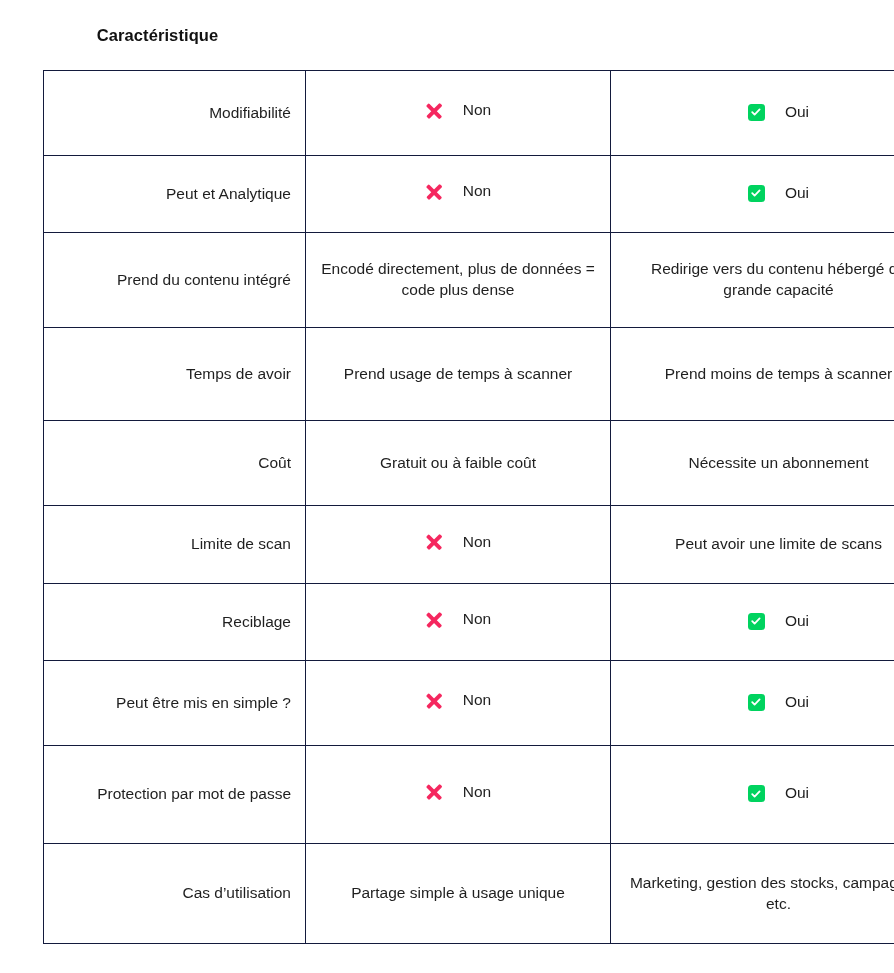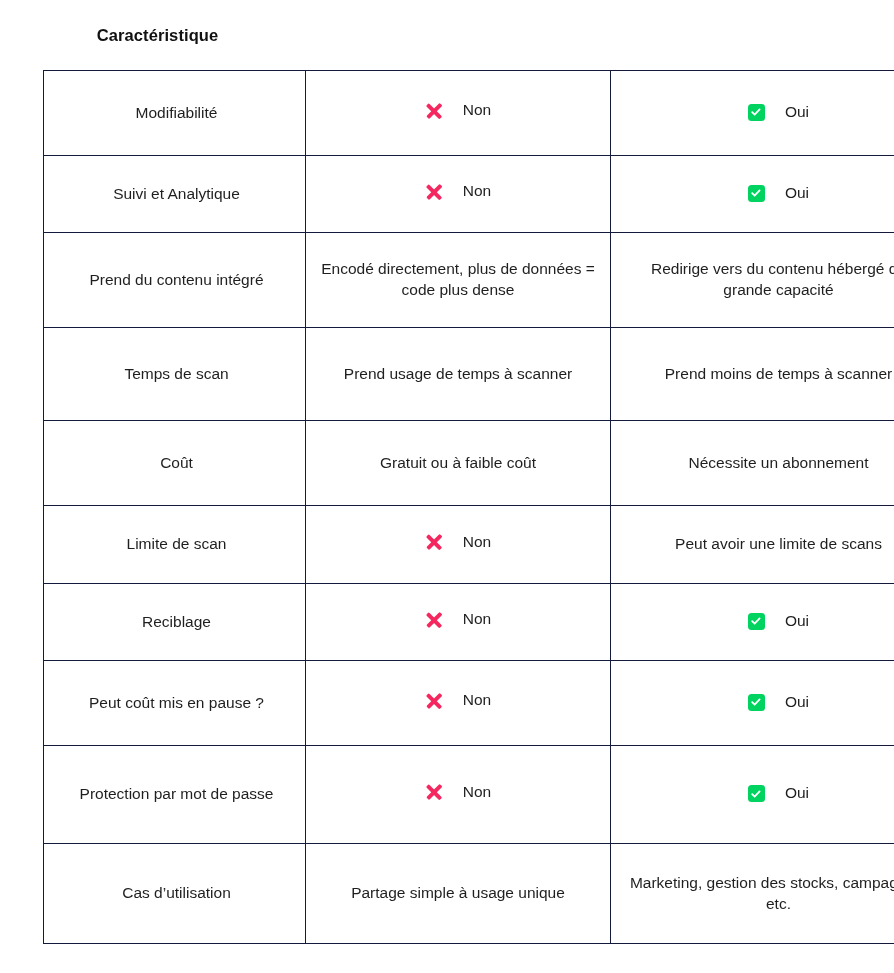--- a/index.html
+++ b/index.html
@@ -57,21 +57,21 @@
   .cmp-table td {
     border: 1px solid #131a3c;
     padding: 0 14px;
     vertical-align: middle;
     font-size: 15.5px;
     line-height: 1.35;
     color: #1f1f1f;
   }
   .cmp-table td.c1 {
     width: 229px;
-    text-align: center;
+    text-align: right;
     padding-left: 18px;
     margin-top: 26px;
   }
   .cmp-table td.c2 {
     width: 276px;
     text-align: center;
   }
   .cmp-table td.c3 {
     width: 307px;
     text-align: center;
@@ -152,21 +152,21 @@
               <span class="icon-check">
                 <svg width="12" height="12" viewBox="0 0 12 12" aria-hidden="true">
                   <path d="M2.2 6.2 L4.6 8.6 L9.6 3.4" fill="none" stroke="#ffffff" stroke-width="1.8" stroke-linecap="round" stroke-linejoin="round"></path>
                 </svg>
               </span>
               <span class="val-text">Oui</span>
             </span></td>
         </tr>
         <tr style="height: 77px;">
           <td class="c1">
-            <span class="cell-inner">Suivi et Analytique</span>
+            <span class="cell-inner">Peut et Analytique</span>
           </td>
           <td class="c2"><span class="iconval">
               <span class="icon-x"></span>
               <span class="val-text">Non</span>
             </span></td>
           <td class="c3"><span class="iconval">
               <span class="icon-check">
                 <svg width="12" height="12" viewBox="0 0 12 12" aria-hidden="true">
                   <path d="M2.2 6.2 L4.6 8.6 L9.6 3.4" fill="none" stroke="#ffffff" stroke-width="1.8" stroke-linecap="round" stroke-linejoin="round"></path>
                 </svg>
@@ -180,21 +180,21 @@
           </td>
           <td class="c2">
             <span class="cell-inner">Encodé directement, plus de données = code plus dense</span>
           </td>
           <td class="c3">
             <span class="cell-inner">Redirige vers du contenu hébergé de grande capacité</span>
           </td>
         </tr>
         <tr style="height: 93px;">
           <td class="c1">
-            <span class="cell-inner">Temps de scan</span>
+            <span class="cell-inner">Temps de avoir</span>
           </td>
           <td class="c2">
             <span class="cell-inner">Prend usage de temps à scanner</span>
           </td>
           <td class="c3">
             <span class="cell-inner">Prend moins de temps à scanner</span>
           </td>
         </tr>
         <tr style="height: 85px;">
           <td class="c1">
@@ -231,21 +231,21 @@
               <span class="icon-check">
                 <svg width="12" height="12" viewBox="0 0 12 12" aria-hidden="true">
                   <path d="M2.2 6.2 L4.6 8.6 L9.6 3.4" fill="none" stroke="#ffffff" stroke-width="1.8" stroke-linecap="round" stroke-linejoin="round"></path>
                 </svg>
               </span>
               <span class="val-text">Oui</span>
             </span></td>
         </tr>
         <tr style="height: 85px;">
           <td class="c1">
-            <span class="cell-inner">Peut coût mis en pause ?</span>
+            <span class="cell-inner">Peut être mis en simple ?</span>
           </td>
           <td class="c2"><span class="iconval">
               <span class="icon-x"></span>
               <span class="val-text">Non</span>
             </span></td>
           <td class="c3"><span class="iconval">
               <span class="icon-check">
                 <svg width="12" height="12" viewBox="0 0 12 12" aria-hidden="true">
                   <path d="M2.2 6.2 L4.6 8.6 L9.6 3.4" fill="none" stroke="#ffffff" stroke-width="1.8" stroke-linecap="round" stroke-linejoin="round"></path>
                 </svg>

